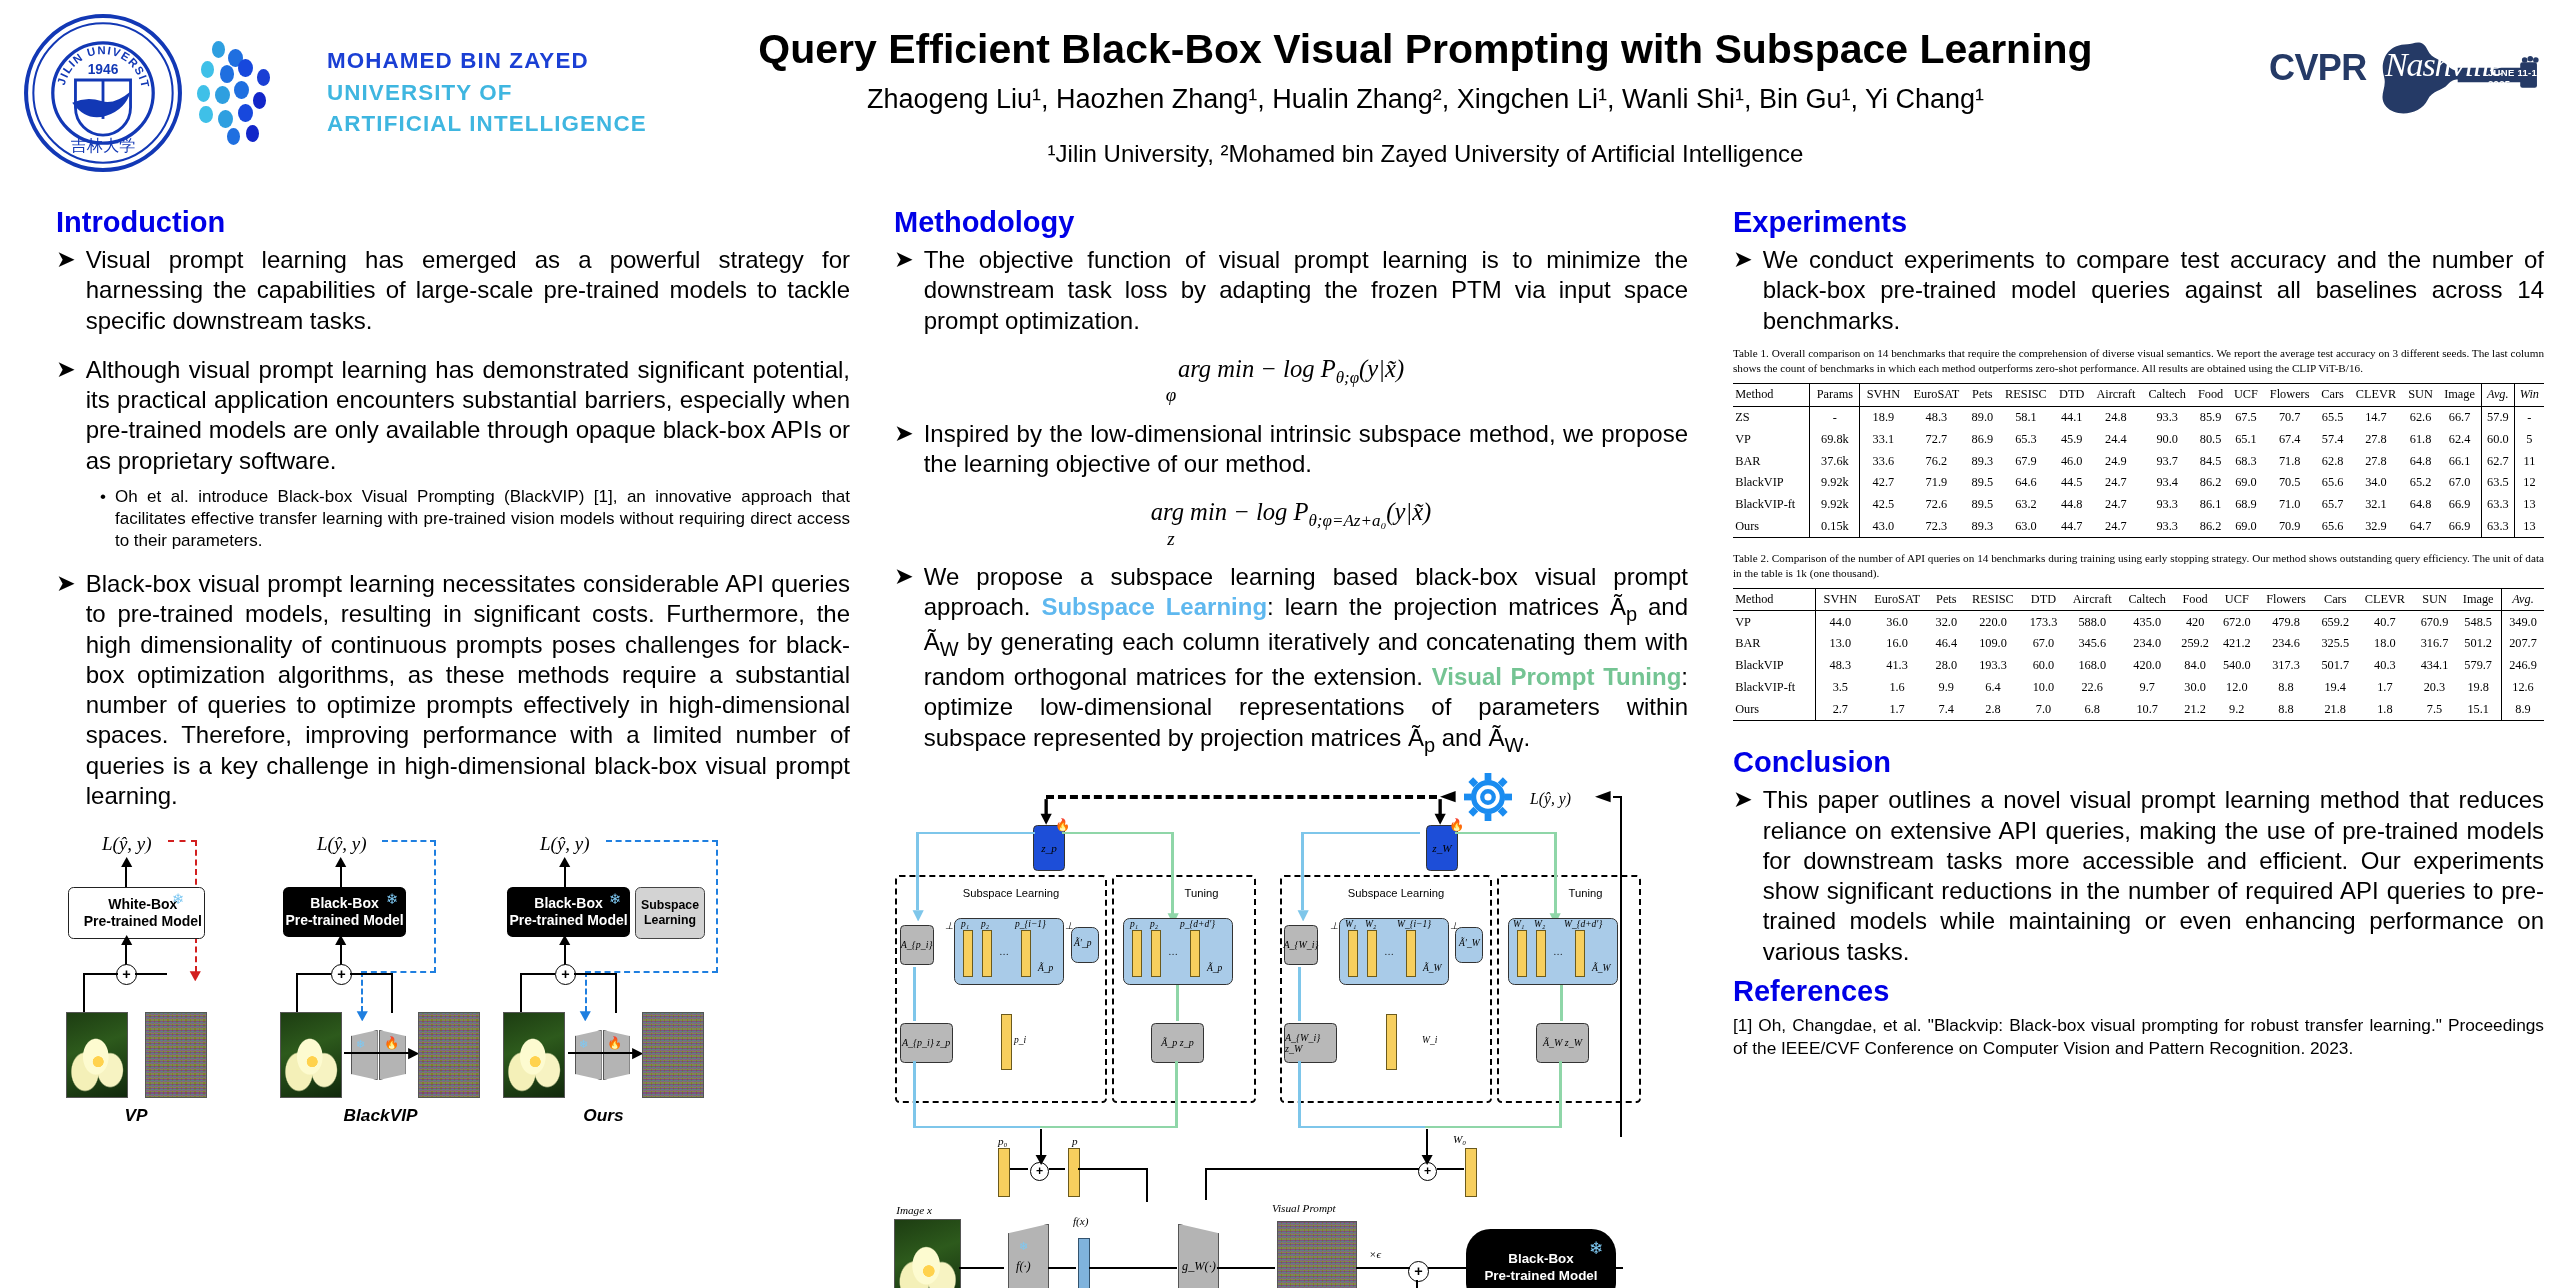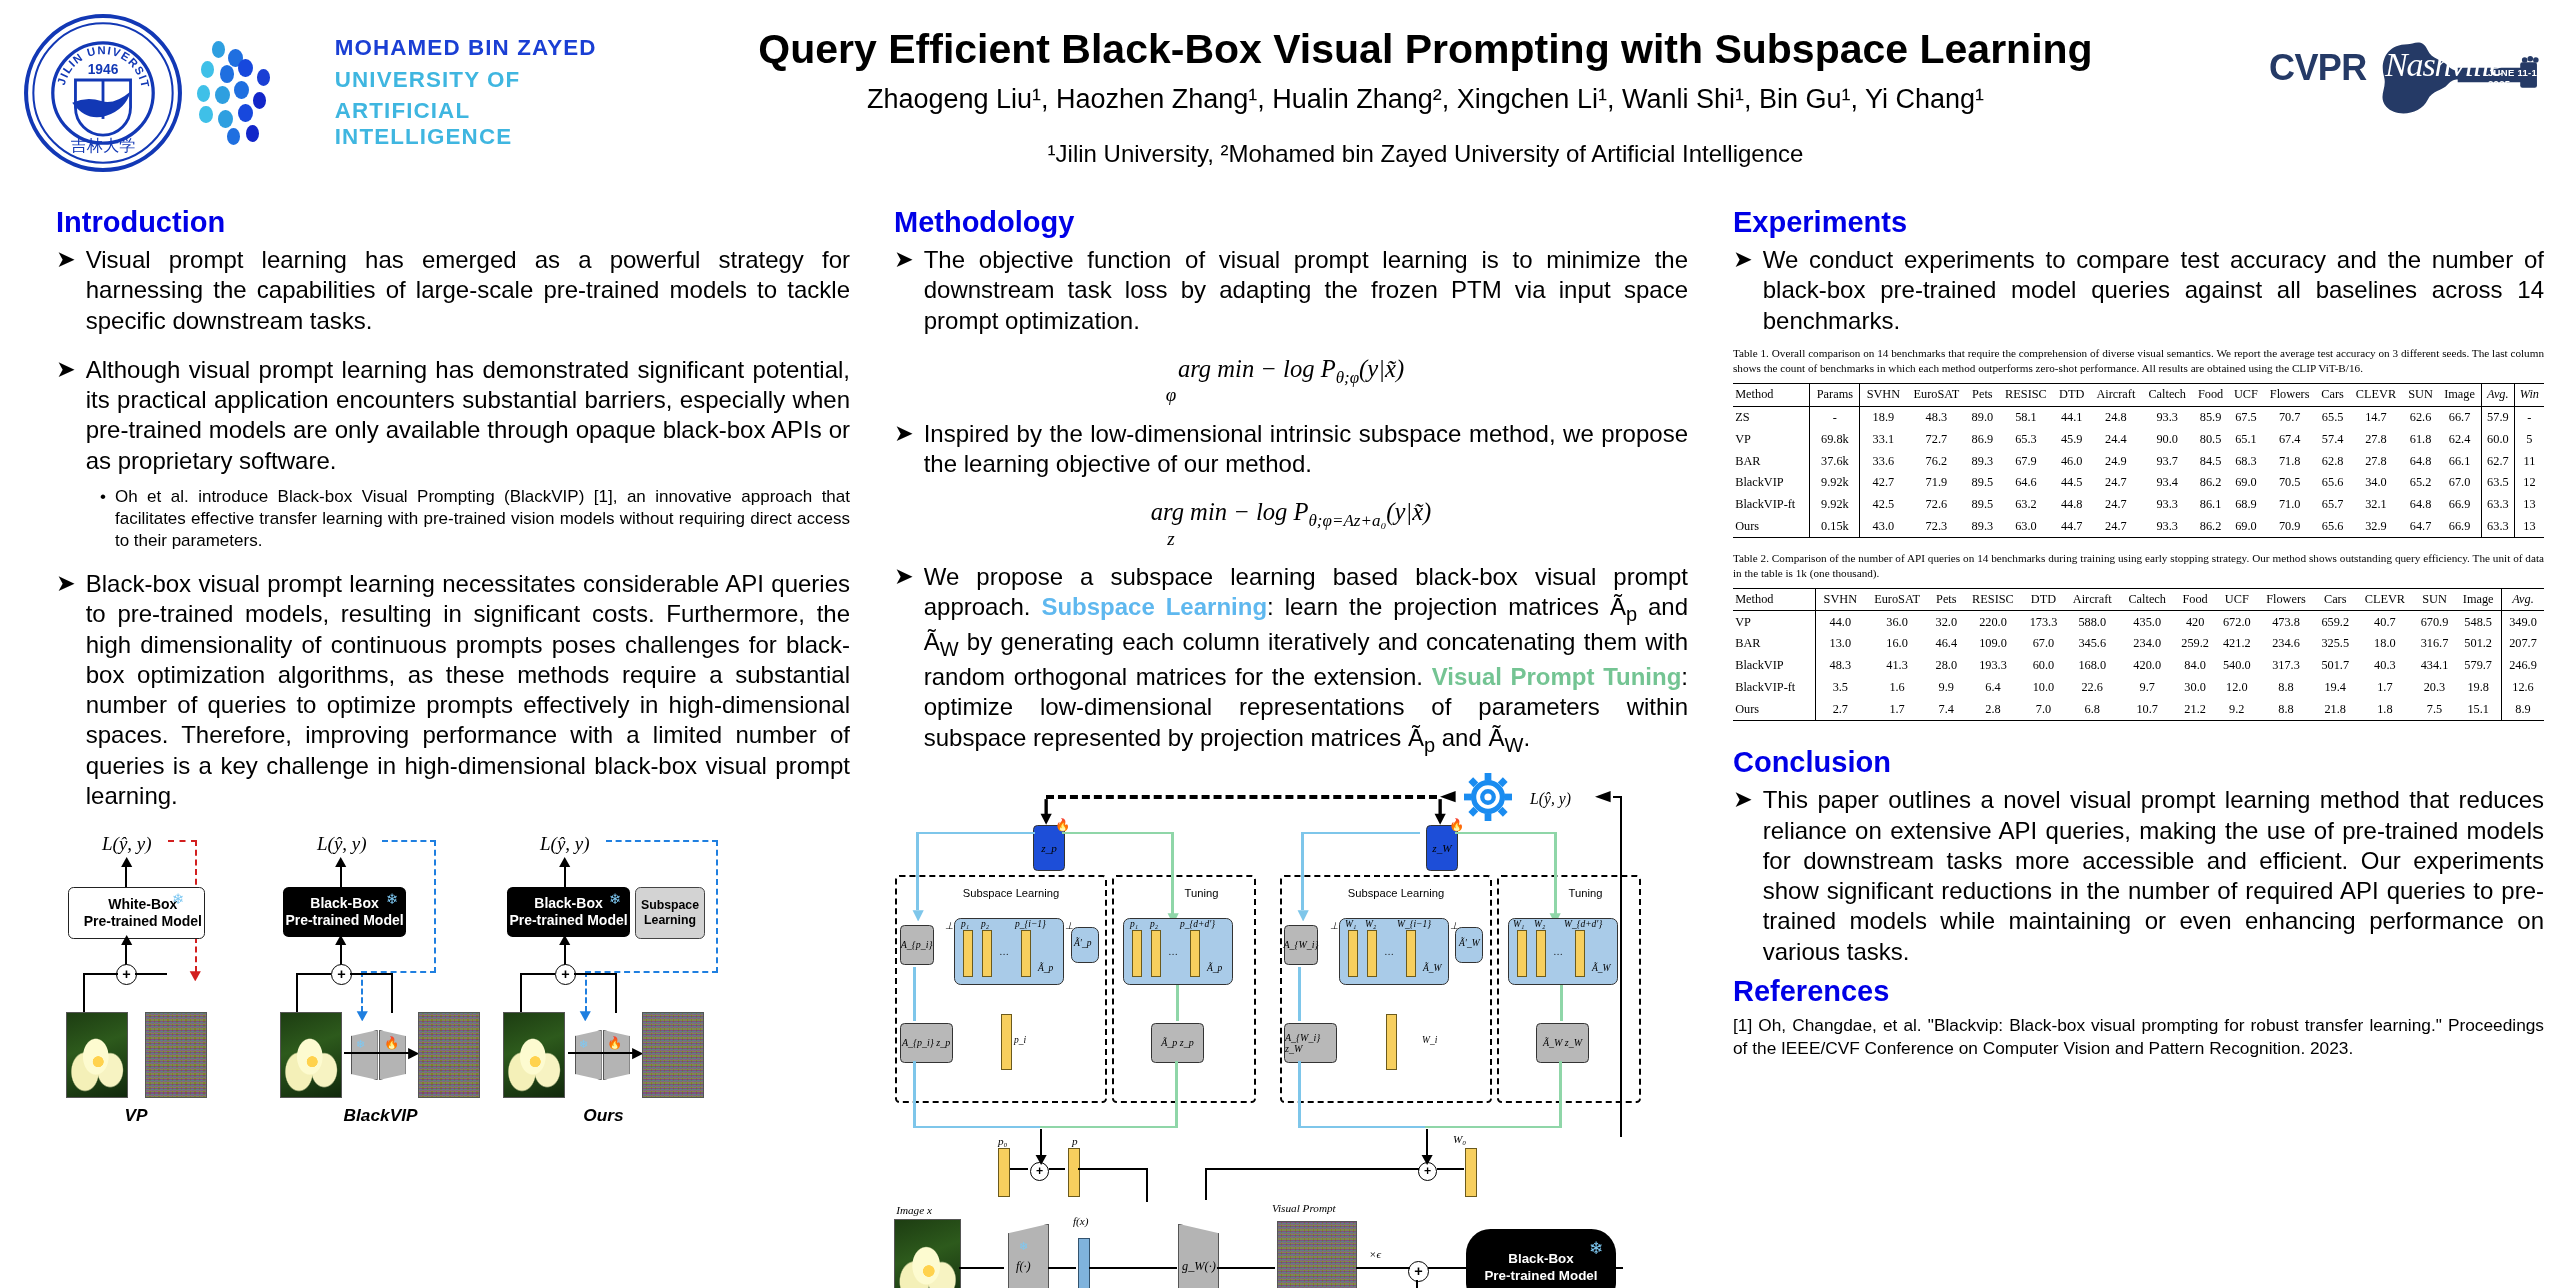--- a/index.html
+++ b/index.html
@@ -2,21 +2,21 @@
 <html style="font-size:9px"><head>
 <meta charset="utf-8">
 <style>
   html,body{margin:0;padding:0;background:#fff;}
   body{width:2576px;height:1288px;font-family:"Liberation Sans",sans-serif;color:#000;overflow:hidden;}
   .poster{position:relative;width:2576px;height:1288px;background:#fff;}
 
   
   .header{position:absolute;left:0;top:0;width:2576px;height:190px;}
   .logo-jlu{position:absolute;left:22.4px;top:12.3px;width:162px;height:162px;}
-  .logo-mbzuai{position:absolute;left:196px;top:34px;width:458px;height:117px;display:flex;align-items:center;gap:10px;}
+  .logo-mbzuai{position:absolute;left:196px;top:34px;width:458px;height:117px;display:flex;align-items:center;gap:2px;}
   .mbz-dots{width:129px;height:112px;position:relative;}
   .mbz-dots span{position:absolute;border-radius:50%;}
   .mbz-text{display:flex;flex-direction:column;gap:5.6px;}
   .mbz-l1{font-size:22.4px;font-weight:bold;color:#1a3fd4;letter-spacing:1.1px;}
   .mbz-l2{font-size:22.4px;font-weight:bold;color:#3fb6e0;letter-spacing:1.1px;}
   .mbz-l3{font-size:22.4px;font-weight:bold;color:#3fb6e0;letter-spacing:1.1px;}
 
   .title{position:absolute;left:643px;top:26px;width:1565px;text-align:center;
          font-size:41px;font-weight:bold;color:#000;font-family:"Liberation Sans",sans-serif;}
   .authors{position:absolute;left:643px;top:84px;width:1565px;text-align:center;font-size:27px;}
@@ -736,21 +736,21 @@
           <td class="m">VP</td>
           <td>44.0</td>
             <td>36.0</td>
           <td>32.0</td>
             <td>220.0</td>
           <td>173.3</td>
             <td>588.0</td>
           <td>435.0</td>
             <td>420</td>
           <td>672.0</td>
-            <td>473.8</td>
+            <td>479.8</td>
           <td>659.2</td>
             <td>40.7</td>
           <td>670.9</td>
             <td>548.5</td>
           <td class="a">349.0</td>
         </tr>
         <tr>
           <td class="m">BAR</td>
           <td>13.0</td>
             <td>16.0</td>

